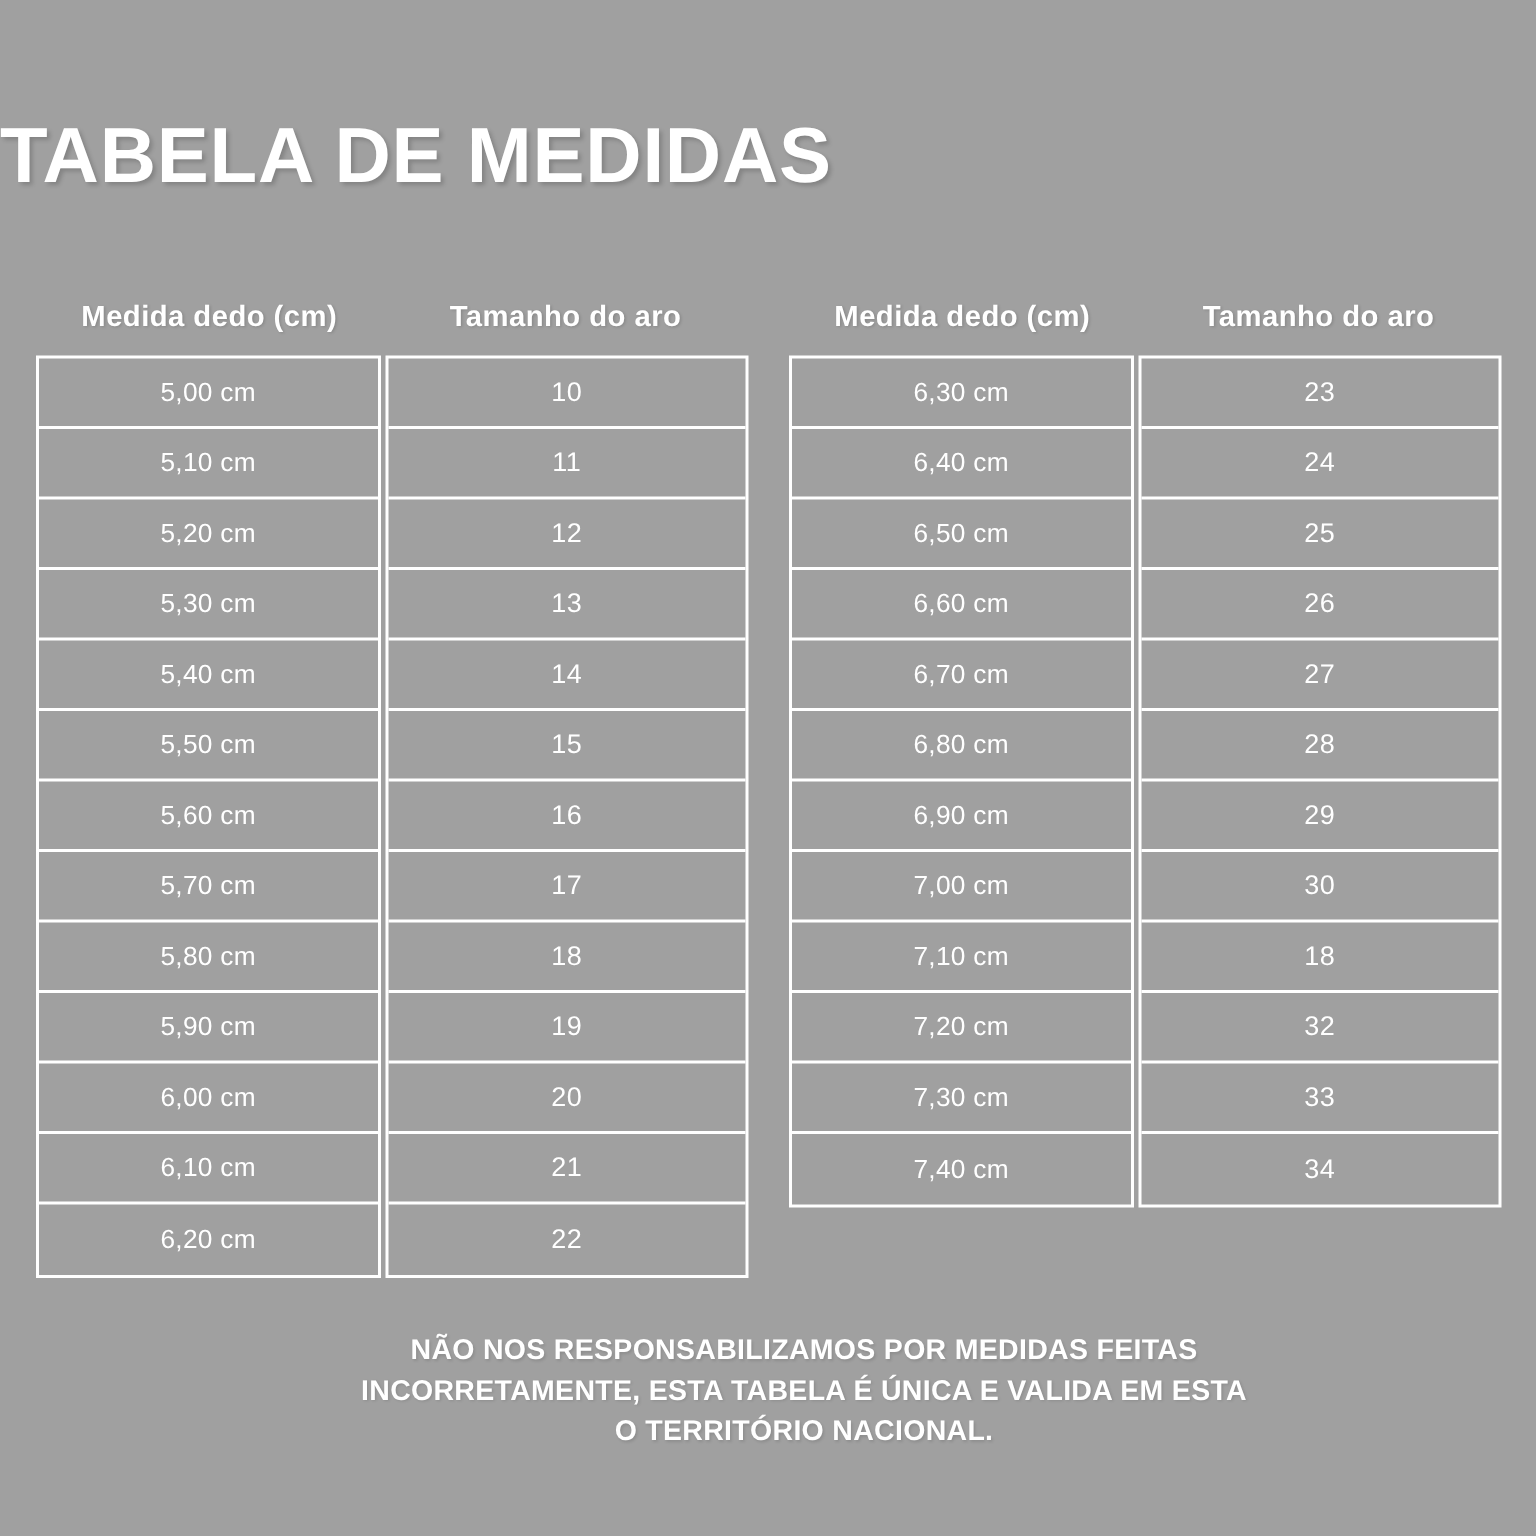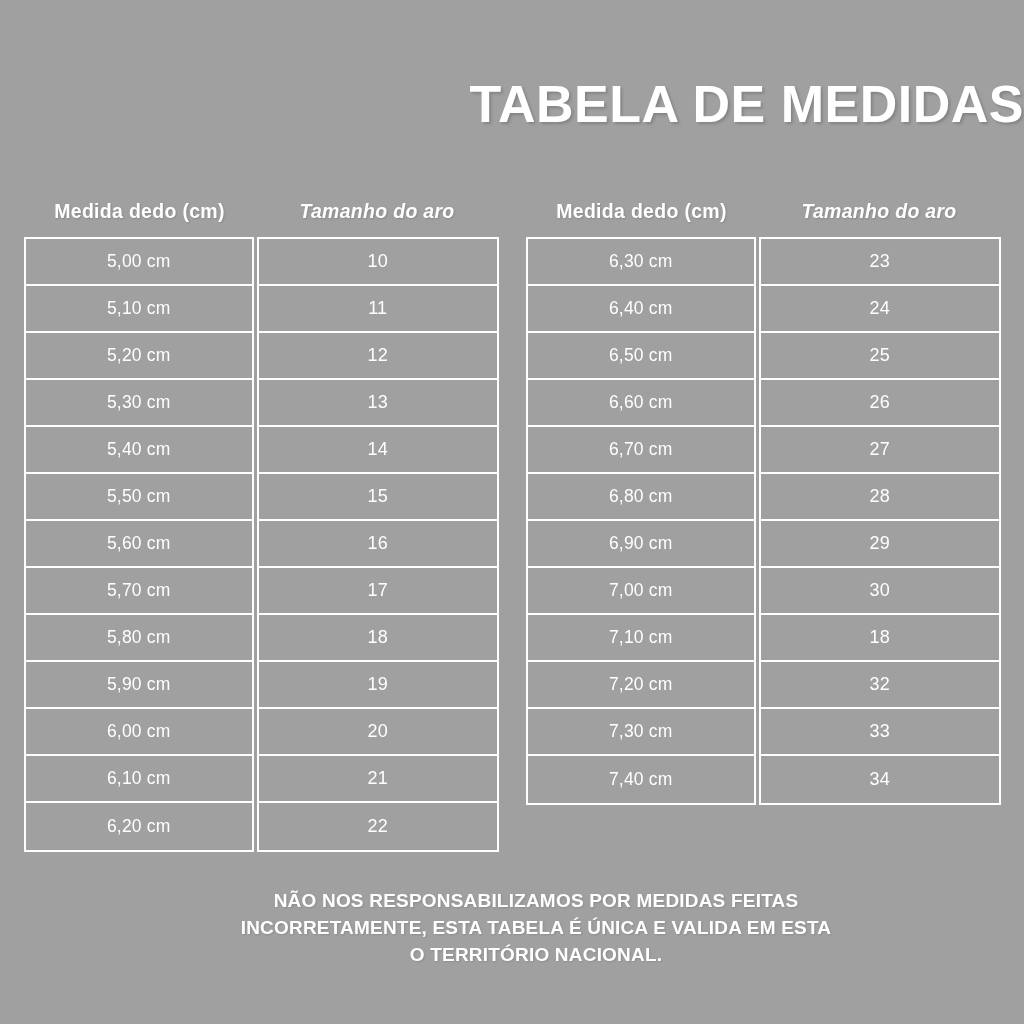--- a/index.html
+++ b/index.html
@@ -18,21 +18,21 @@
     position: relative;
     width: 1024px;
     height: 1024px;
     box-sizing: border-box;
   }
   .title {
     position: absolute;
     top: 78px;
     left: 0;
     width: 100%;
-    text-align: right;
+    text-align: left;
     font-size: 52px;
     font-weight: bold;
     letter-spacing: 0.5px;
     line-height: 1;
     text-shadow: 2px 2px 3px rgba(0,0,0,0.18);
   }
   .tables {
     position: absolute;
     top: 200px;
     left: 0;
@@ -49,21 +49,21 @@
     margin-bottom: 14px;
   }
   .head-cell {
     font-size: 19.5px;
     font-weight: bold;
     text-align: center;
     letter-spacing: 0.3px;
     text-shadow: 1px 1px 2px rgba(0,0,0,0.15);
   }
   .head-cell.c1 { width: 232px; }
-  .head-cell.c2 { width: 243px; font-style: italic; }
+  .head-cell.c2 { width: 243px; }
   .grid {
     display: flex;
     justify-content: space-between;
   }
   .col {
     border: 2.5px solid #ffffff;
     box-sizing: border-box;
   }
   .col.c1 { width: 232px; }
   .col.c2 { width: 243px; margin-left: 3px; }

